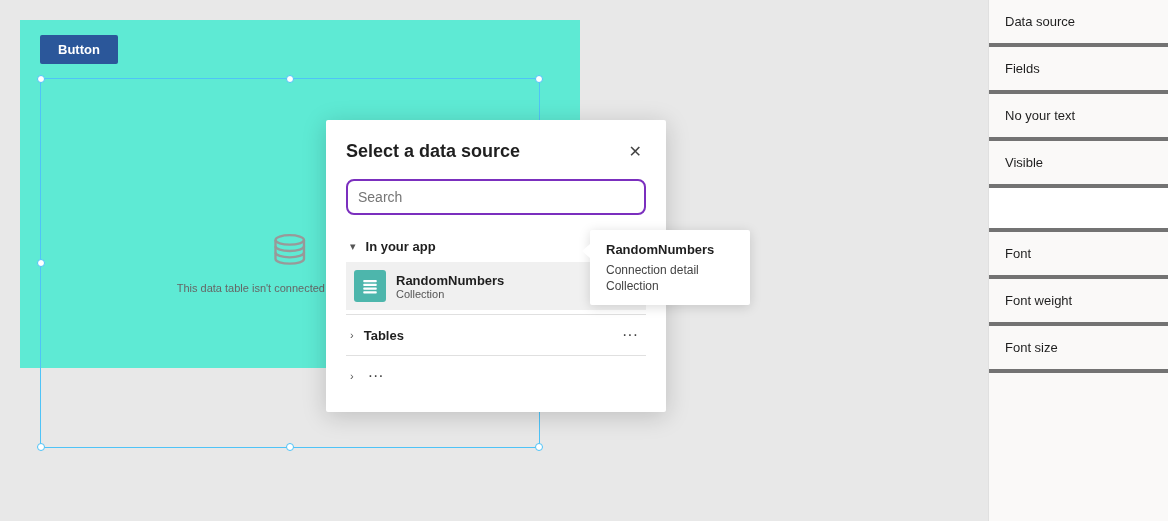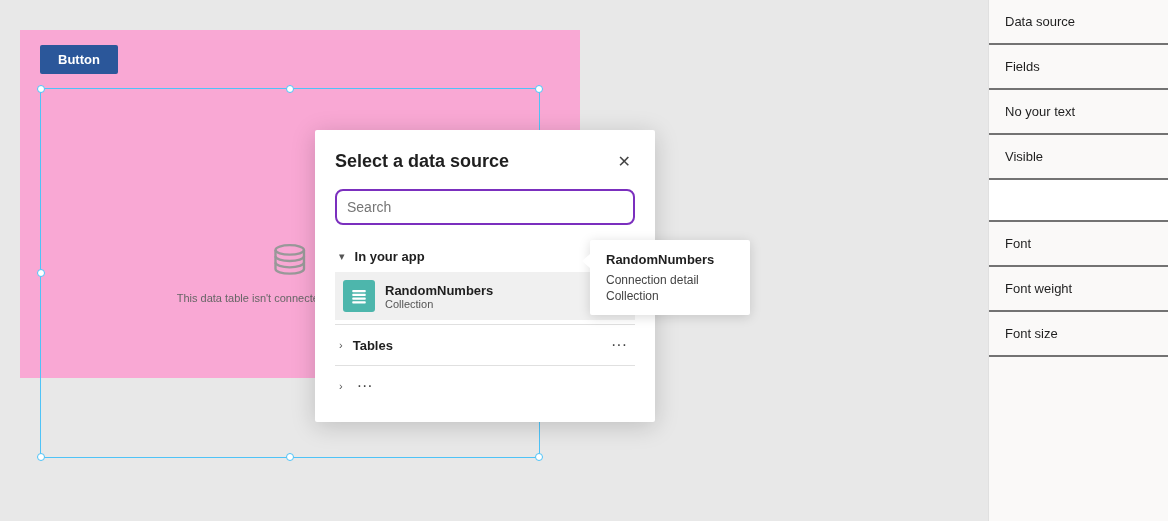--- a/index.html
+++ b/index.html
@@ -16,25 +16,25 @@
     .canvas-area {
       flex: 1;
       background: #e8e8e8;
       position: relative;
       display: flex;
       align-items: flex-start;
       padding: 20px;
     }
 
     .canvas-white {
-      background: #f9a8d4;
+      background: #5eead4;
       width: 560px;
       height: 348px;
       position: relative;
-      margin-top: 10px;
+      margin-top: 0;
     }
 
     
     .canvas-button {
       position: absolute;
       top: 15px;
       left: 20px;
       background: #2b579a;
       color: white;
       font-size: 13px;
@@ -95,21 +95,21 @@
     .empty-text {
       font-size: 11px;
       color: #666;
       text-align: center;
     }
 
     
     .modal-panel {
       position: absolute;
       top: 100px;
-      left: 295px;
+      left: 306px;
       width: 340px;
       background: white;
       border-radius: 2px;
       box-shadow: 0 4px 24px rgba(0,0,0,0.18);
       padding: 20px;
       z-index: 10;
     }
 
     .modal-header {
       display: flex;
@@ -271,21 +271,21 @@
       border-left: 1px solid #e0e0e0;
       padding: 0;
       display: flex;
       flex-direction: column;
     }
 
     .panel-item {
       padding: 14px 16px;
       font-size: 13px;
       color: #1f1f1f;
-      border-bottom: 2px solid #737373;
+      border-bottom: 4px solid #737373;
       cursor: pointer;
     }
 
     .panel-item.highlighted {
       background: white;
       font-weight: 600;
     }
   </style>
 </head>
 <body>

